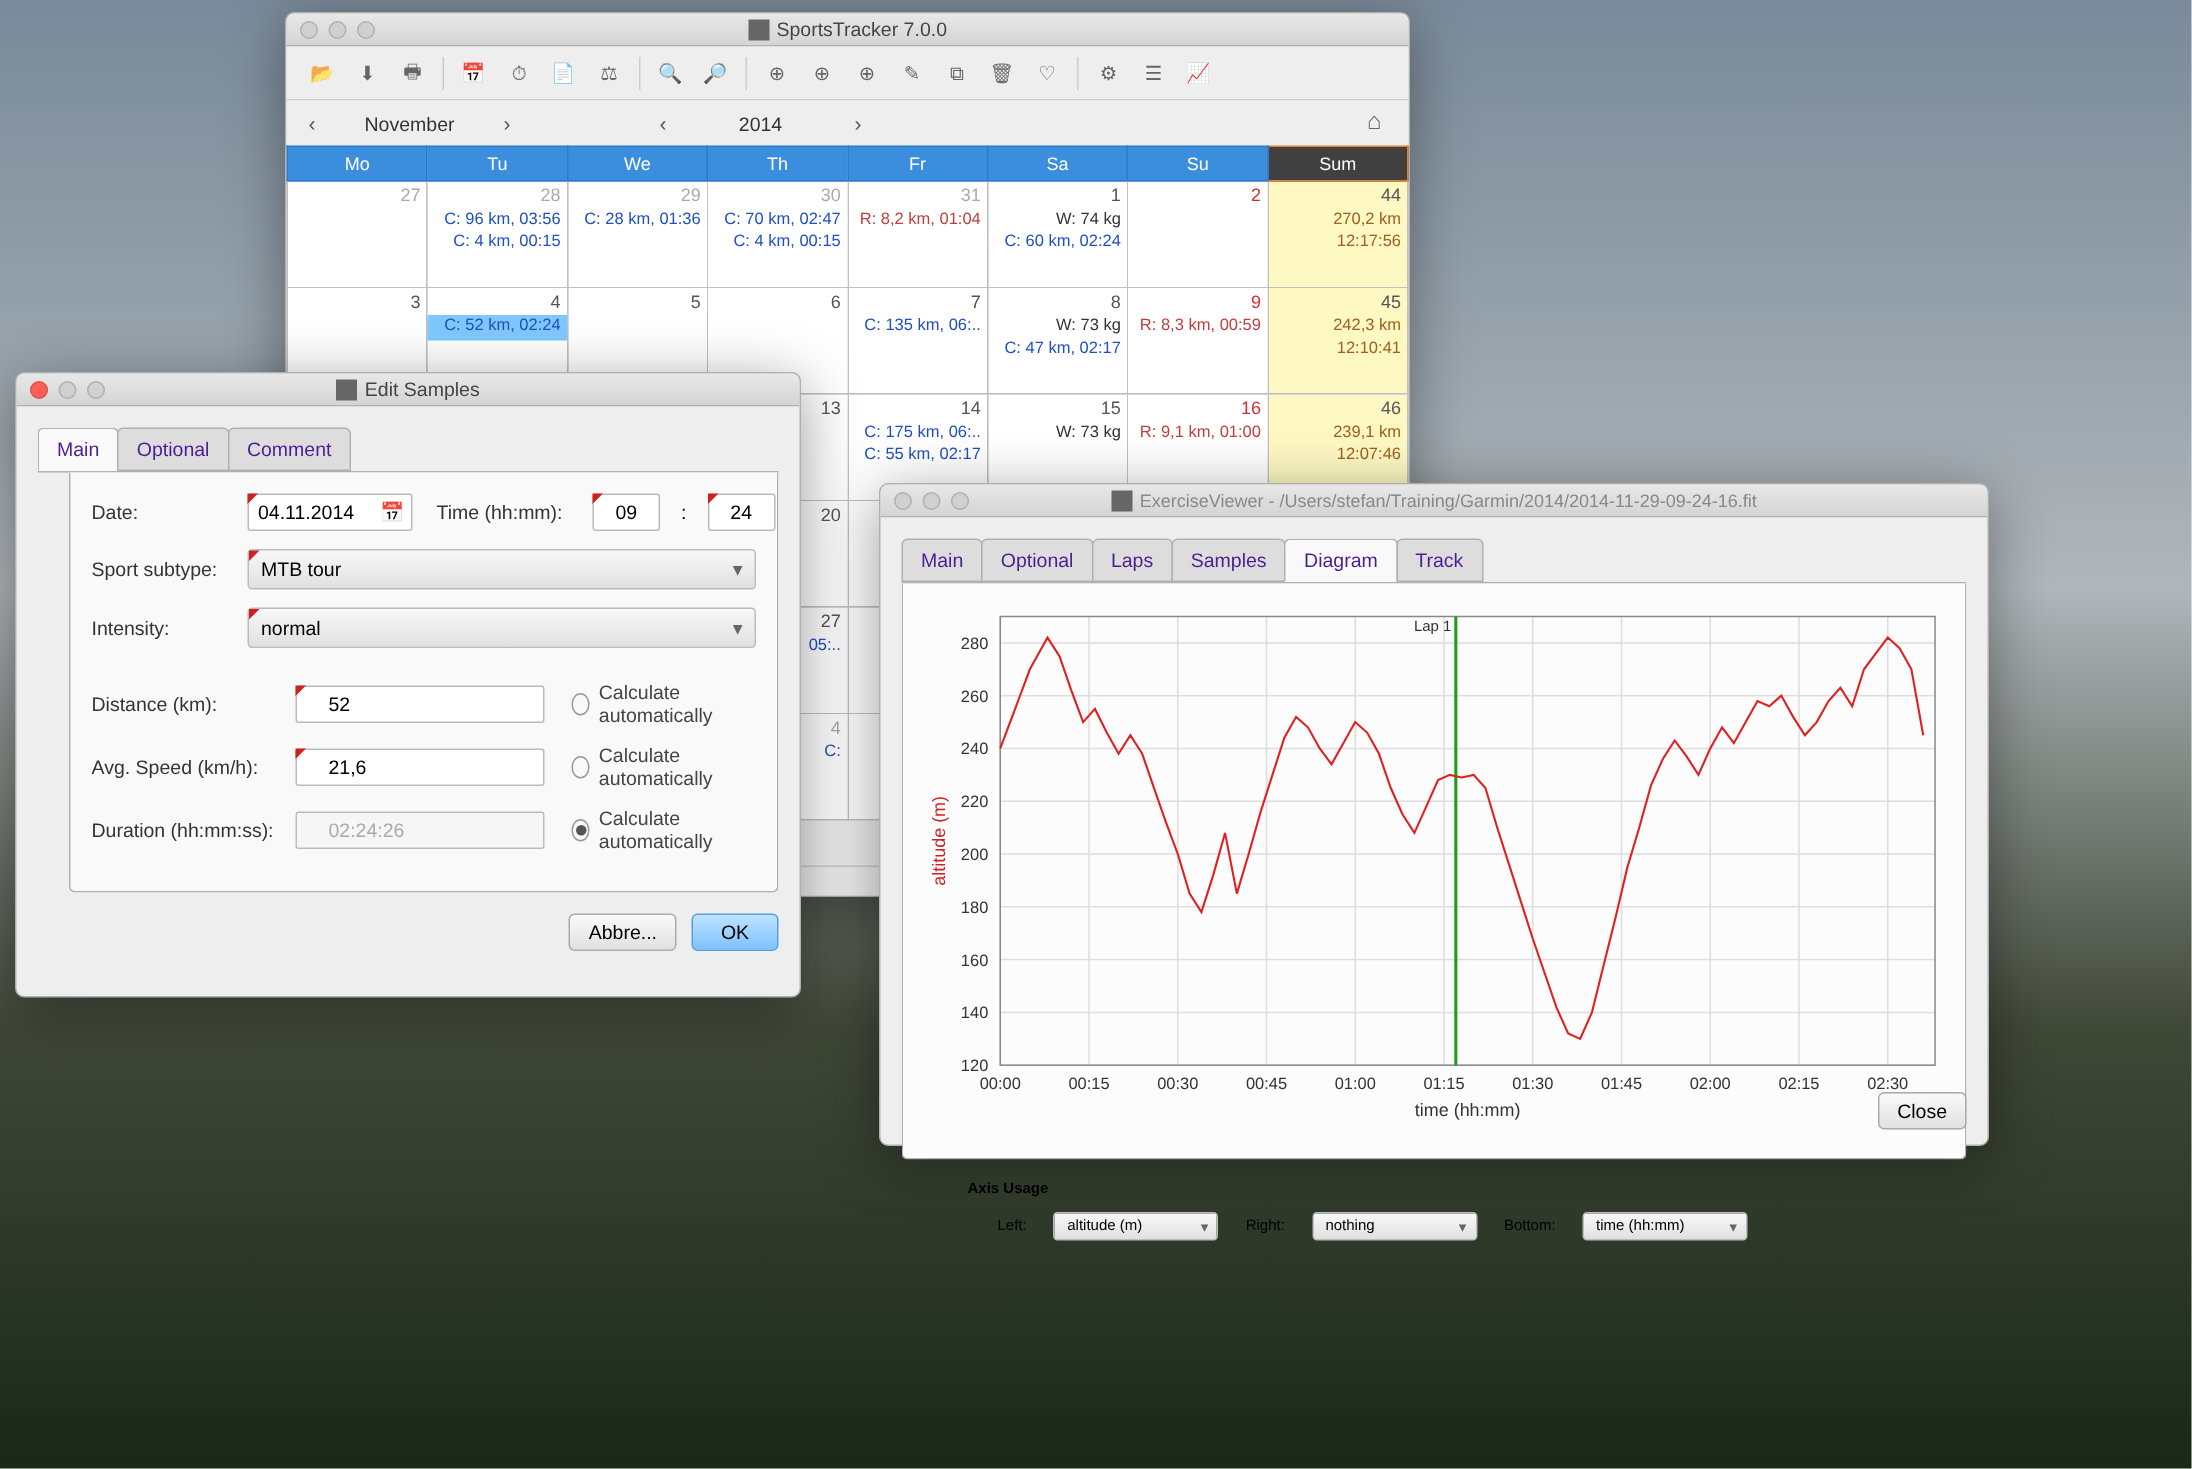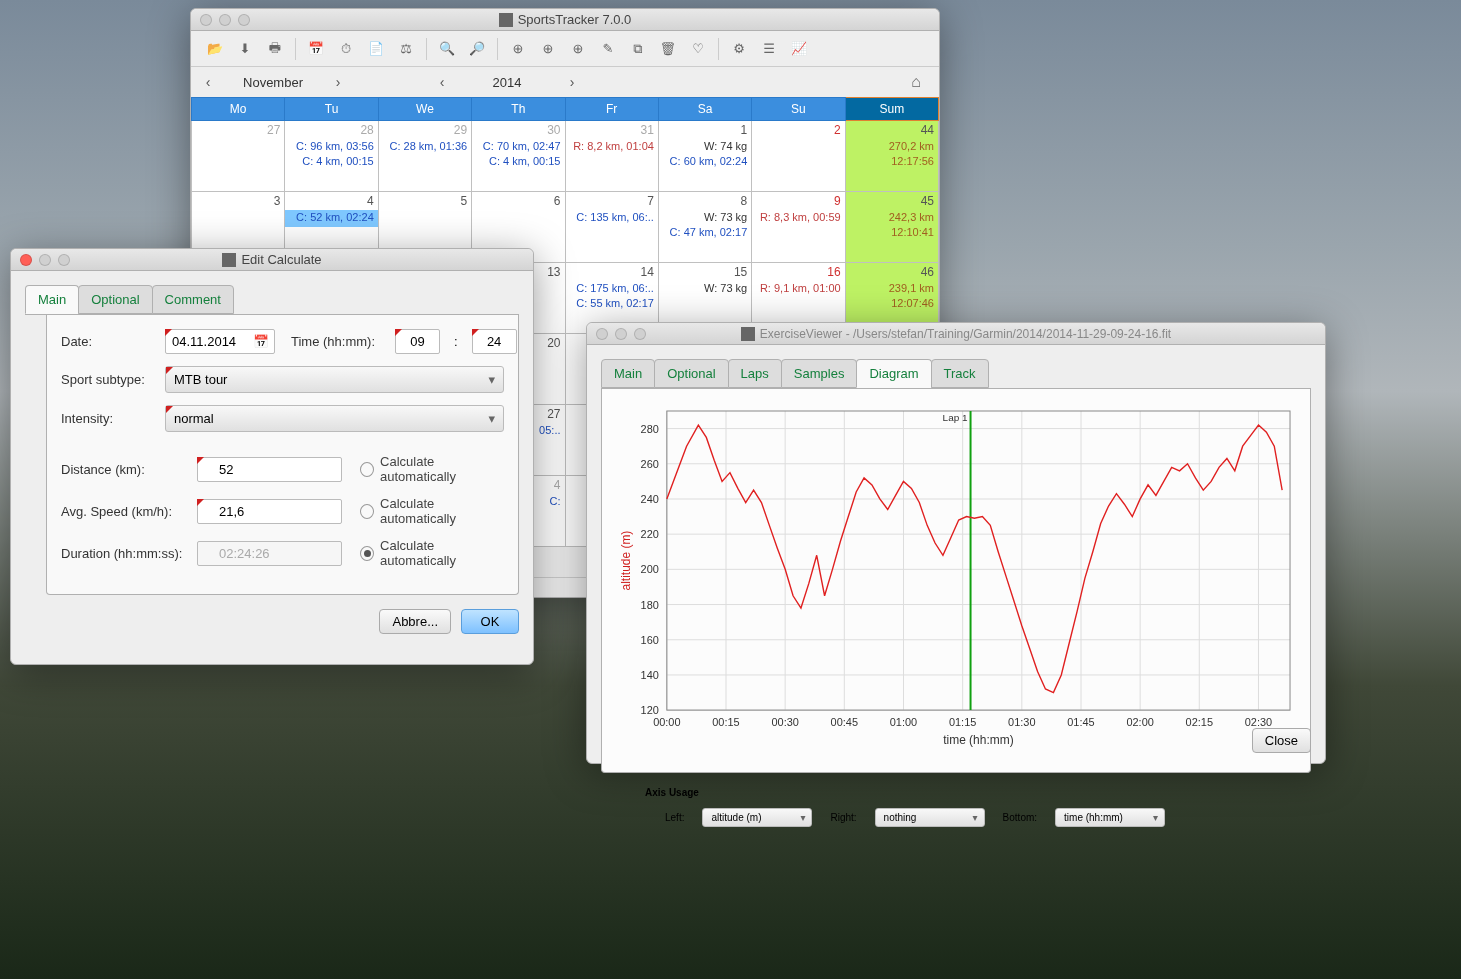--- a/index.html
+++ b/index.html
@@ -59,26 +59,26 @@
 .nav-arrow { width: 14px; height: 14px; display: flex; align-items: center; justify-content: center; cursor: pointer; color: #555; font-size: 14px; }
 .nav-label { font-size: 13px; color: #333; min-width: 80px; text-align: center;}
 .nav-spacer { flex: 1; }
 .home-icon { cursor: pointer; color: #666; font-size: 16px; margin-right: 8px; }
 
 .cal { width: 100%; border-collapse: collapse; table-layout: fixed; }
 .cal th {
   background: #3b8ede; color: white; font-weight: normal;
   font-size: 12px; padding: 4px; border: 1px solid #2a7aca;
 }
-.cal th.sum-head { background: #0369a1; border-color: #e08030; }
+.cal th.sum-head { background: #404040; border-color: #e08030; }
 .cal td {
   height: 71px; vertical-align: top; border: 1px solid #c0c0c0;
   background: white; padding: 2px 4px; font-size: 11px; position: relative; text-align: right;
 }
-.cal td.sum { background: #bef264; }
+.cal td.sum { background: #fef9c3; }
 .cal td .daynum {
   position: absolute; top: 2px; right: 4px;
   font-size: 12px; color: #555;
 }
 .cal td .daynum.grey { color: #aaa; }
 .cal td .daynum.red { color: #d03030; }
 .cal td .entry { font-size: 11px; margin-top: 16px; line-height: 15px; }
 .cal td .entry .line-c { color: #2050c0; }
 .cal td .entry .line-r { color: #c04040; }
 .cal td .entry .line-w { color: #333; }
@@ -90,39 +90,39 @@
   height: 20px; background: #eeeeee; border-top: 1px solid #ccc;
   font-size: 11px; color: #666; line-height: 20px; padding: 0 8px;
   text-align: right;
 }
 
 
 #edit-window { left: 10px; top: 248px; width: 524px; height: 417px; z-index: 2; }
 .dlg-body { padding: 14px; }
 .tabbar { display: flex; border-bottom: 1px solid #b0b0b0; }
 .tab {
-  padding: 6px 12px; font-size: 13px; color: #15803d;
+  padding: 6px 12px; font-size: 13px; color: #4c1d95;
   border: 1px solid #b0b0b0; background: #ddd; margin-right: -1px;
   border-radius: 4px 4px 0 0; cursor: pointer;
 }
 .tab.active { background: #f9f9f9; border-bottom-color: #f9f9f9; }
 .form-area {
   border: 1px solid #b0b0b0; border-top: none;
   background: #f9f9f9; padding: 14px; border-radius: 0 0 4px 4px; margin-left: 21px;
 }
 .form-row { display: flex; align-items: center; margin-bottom: 12px; gap: 8px; }
 .form-row label { min-width: 96px; font-size: 13px; color: #333; }
 .form-row.wide label { min-width: 128px; }
 .text-input {
   border: 1px solid #bbb; background: white; padding: 4px 6px;
   font-size: 13px; border-radius: 2px;
 }
 .text-input.w110 { width: 110px; }
 .text-input.w45 { width: 45px; text-align: center; }
-.text-input.w150 { width: 145px; padding-left: 21px; }
+.text-input.w150 { width: 166px; padding-left: 21px; }
 .red-tri { position: absolute; width: 0; height: 0; border-left: 7px solid #d02020; border-bottom: 7px solid transparent; }
 .input-wrap { position: relative; display: inline-block; }
 .colon { margin: 0 6px; }
 .calicon { position: absolute; right: 5px; top: 5px; font-size: 13px; color: #666; cursor: pointer; }
 .combo {
   width: 382px; border: 1px solid #bbb; background: linear-gradient(#f8f8f8,#e0e0e0);
   padding: 5px 8px; border-radius: 3px; position: relative; cursor: pointer;
   display: flex; align-items: center;
 }
 .combo::after { content: "▾"; position: absolute; right: 8px; color: #666; }
@@ -493,21 +493,21 @@
 
 <div id="edit-window" class="window">
   <div class="titlebar">
     <div class="traffic-lights">
       <div class="light red"></div>
       <div class="light"></div>
       <div class="light"></div>
     </div>
     <div class="titlebar-title">
       <span class="title-icon"></span>
-      <span>Edit Calculate</span>
+      <span>Edit Samples</span>
     </div>
   </div>
 
   <div class="dlg-body">
     <div class="tabbar">
       <div class="tab active">Main</div>
       <div class="tab">Optional</div>
       <div class="tab">Comment</div>
     </div>
 

